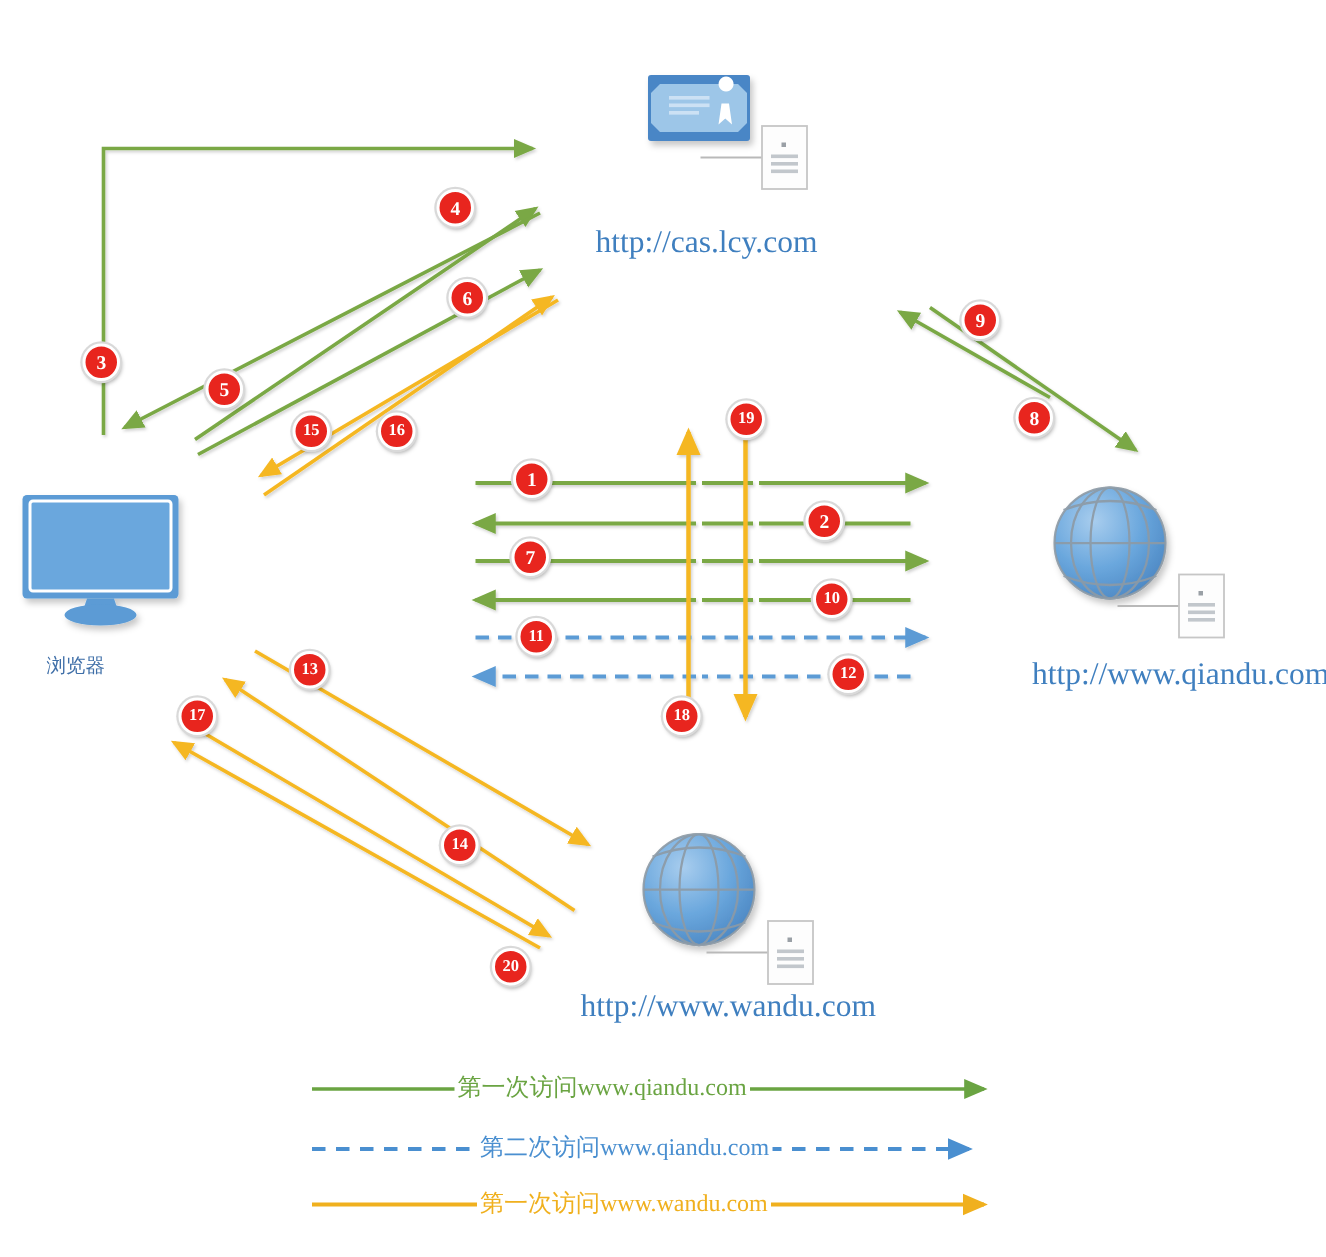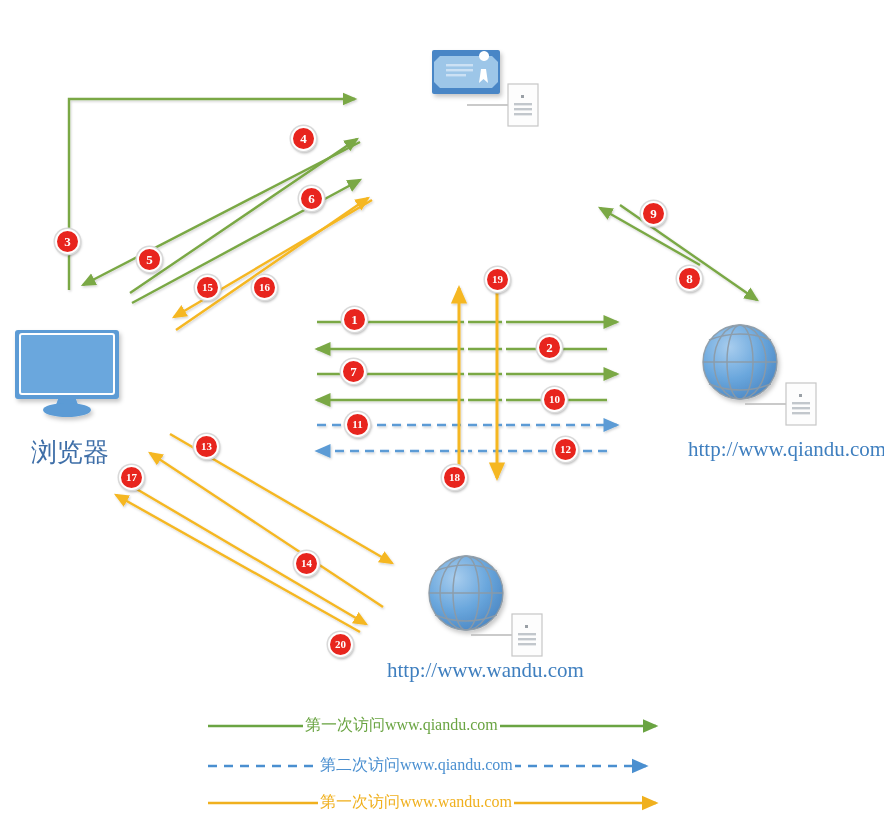--- a/index.html
+++ b/index.html
@@ -33,21 +33,21 @@
     color:#3f7fbf;
     font-family:"Liberation Serif", serif;
     font-size:21px;
     white-space:nowrap;
     z-index:20;
   }
   .cn-label{
     position:absolute;
     color:#3f6fa8;
     font-family:Liberation Serif, serif;
-    font-size:26px;
+    font-size:13px;
     white-space:nowrap;
     z-index:20;
   }
 
   .legend-row{position:absolute;display:flex;align-items:center;z-index:25;}
   .legend-text{
     font-family:"Liberation Serif", serif;
     font-size:16px;white-space:nowrap;padding:0 2px;
   }
   .lg-green .legend-text{color:#6aa442;text-align:right;}
@@ -210,20 +210,21 @@
       <rect x="512" y="614" width="30" height="42" fill="#fdfdfd" stroke="#c6c6c6" stroke-width="1.2"></rect>
       <rect x="525" y="625" width="3" height="3" fill="#9aa0a6"></rect>
       <g fill="#c2c7cc">
         <rect x="518" y="633" width="18" height="2.4"></rect>
         <rect x="518" y="638" width="18" height="2.4"></rect>
         <rect x="518" y="643" width="18" height="2.4"></rect>
       </g>
     </g>
   </svg>
 
+  <div class="url-label" style="left:397px;top:149px;">http://cas.lcy.com</div>
 
   <div class="url-label" style="left:640px;top:437px;margin-left:48px;">http://www.qiandu.com</div>
 
   <div class="url-label" style="left:387px;top:658px;">http://www.wandu.com</div>
 
   <div class="cn-label" style="left:31px;top:435px;">浏览器</div>
 
   <div class="badge" style="left:342px;top:307px;">1</div>
   <div class="badge" style="left:537px;top:335px;">2</div>
   <div class="badge" style="left:55px;top:229px;">3</div>

